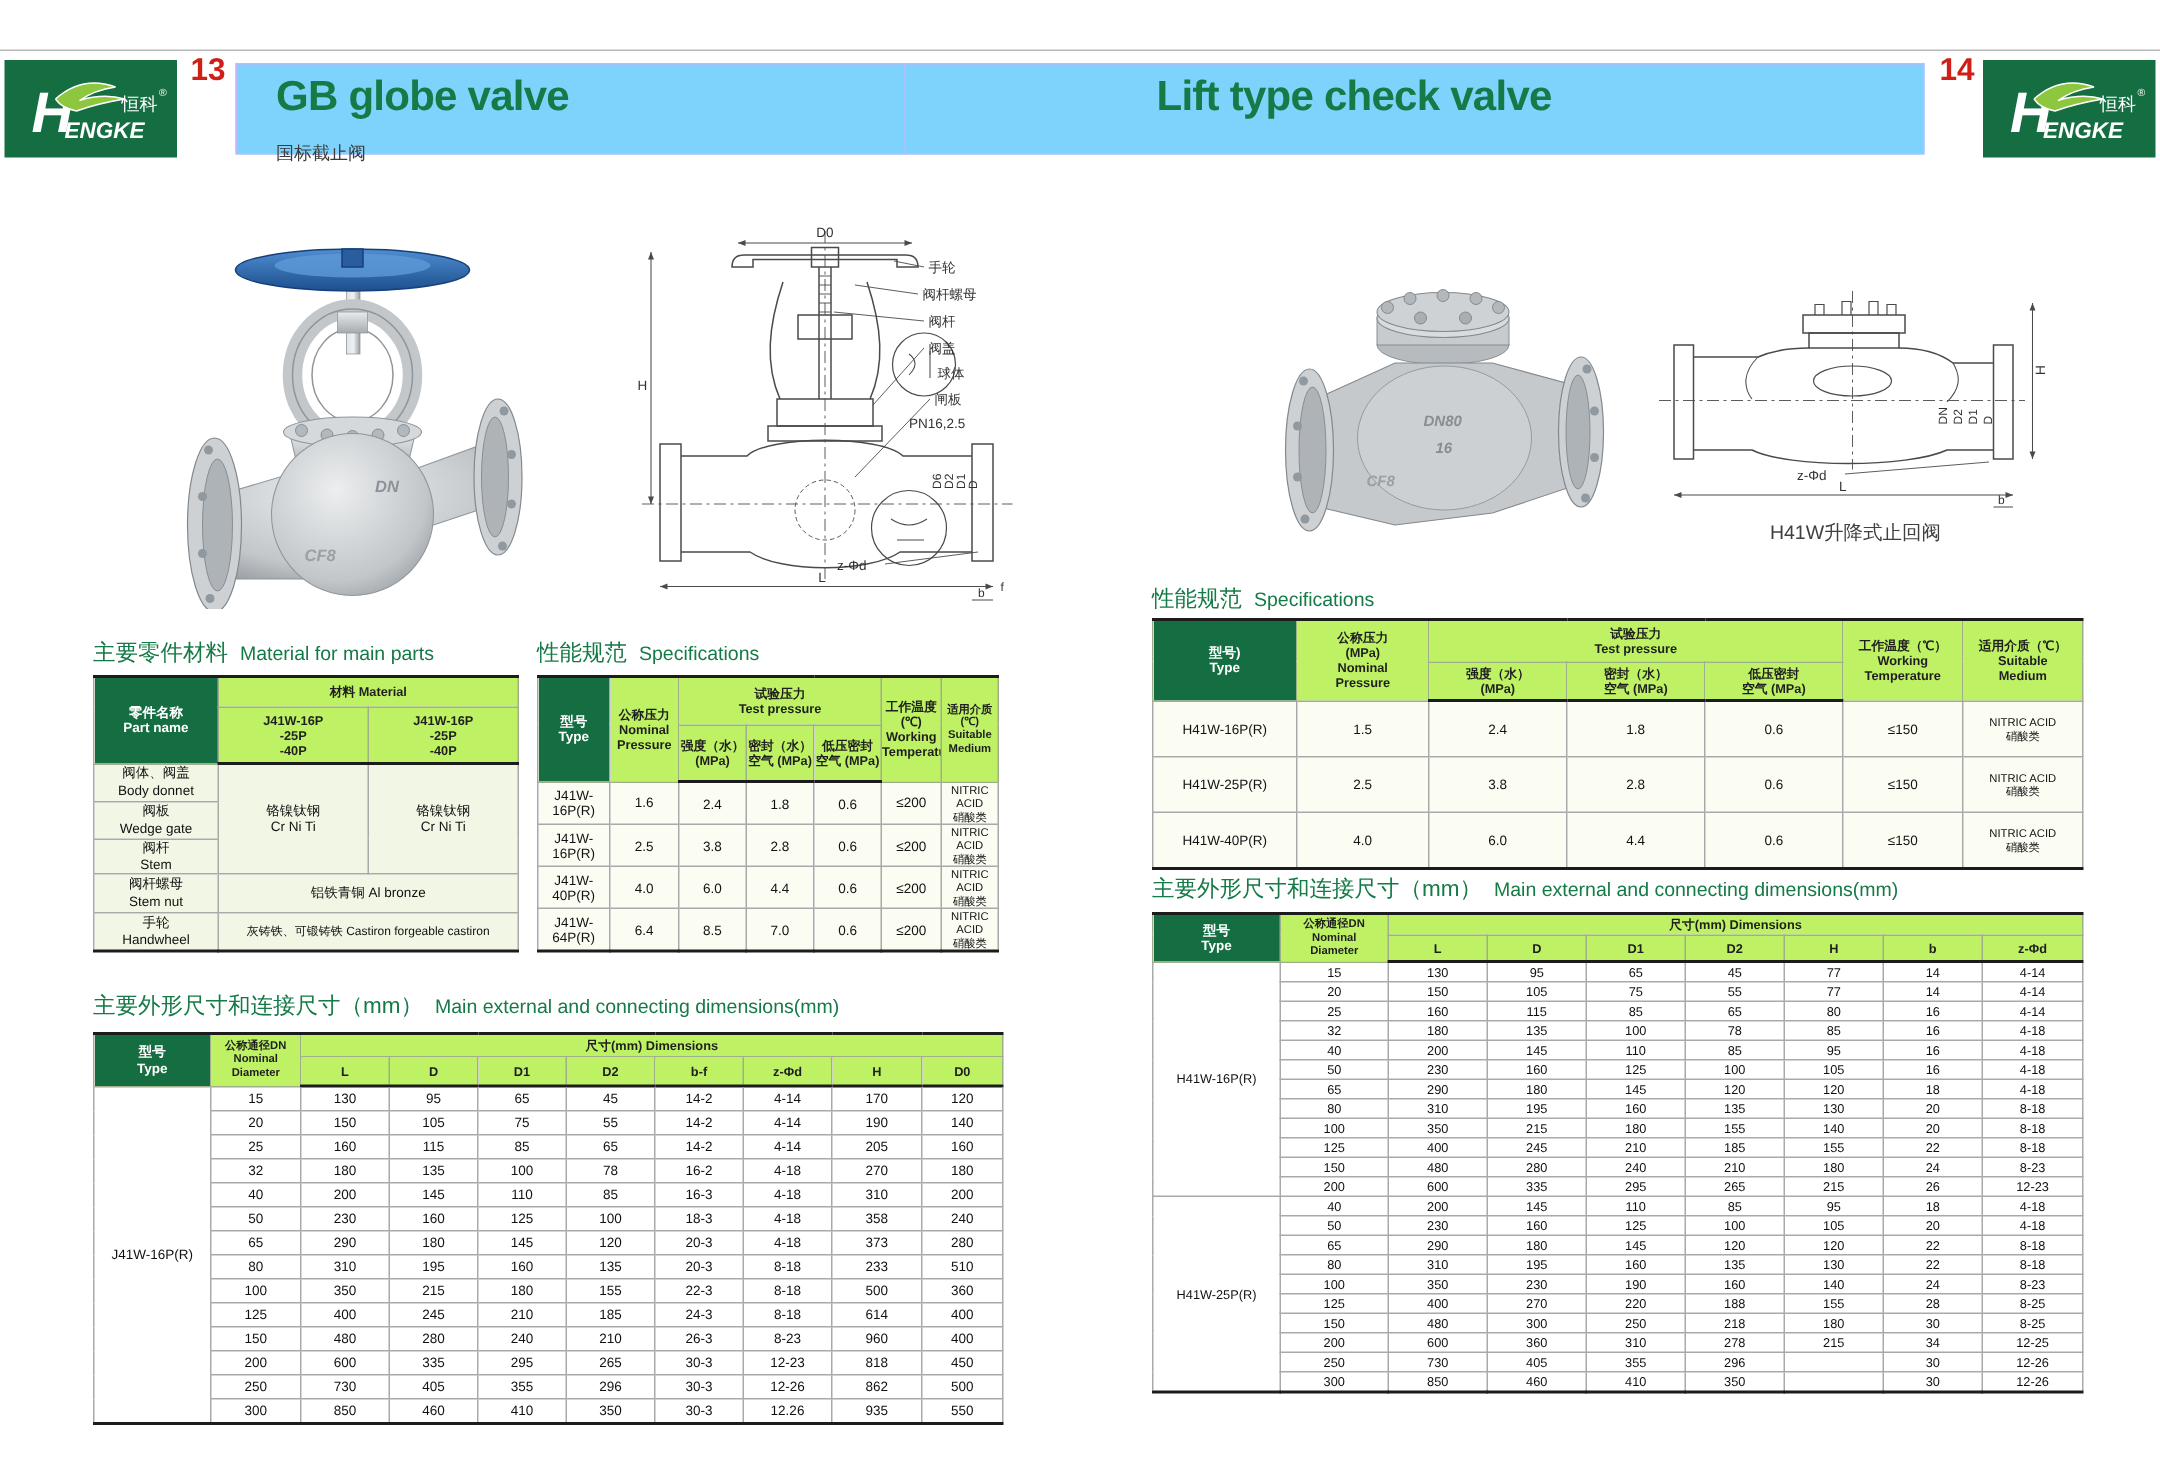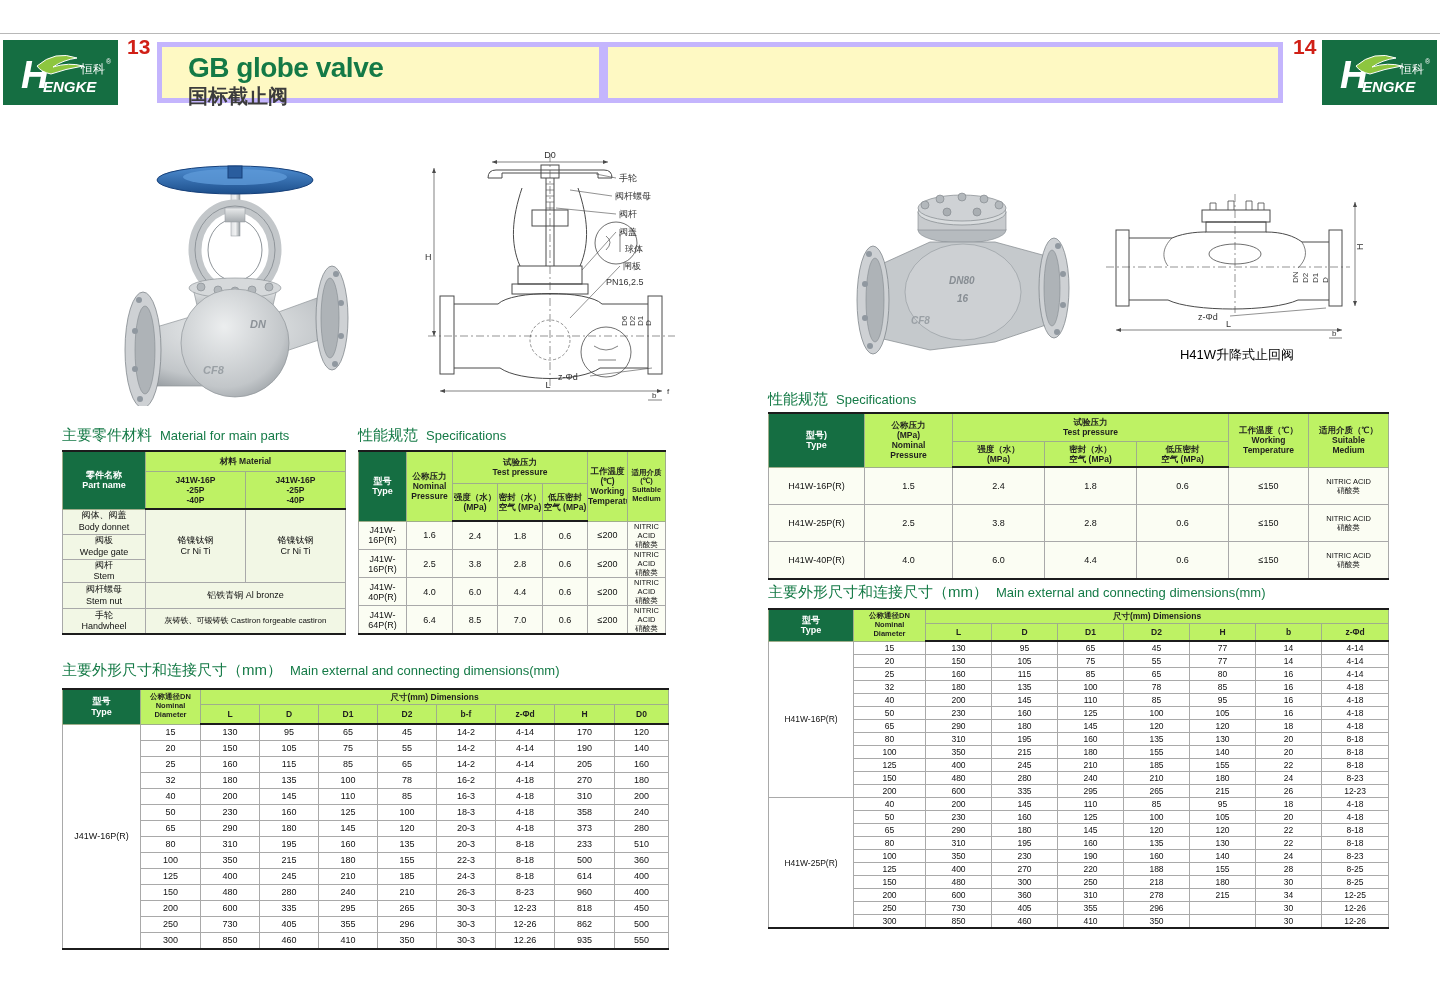--- a/index.html
+++ b/index.html
@@ -3,42 +3,42 @@
 <meta charset="utf-8">
 <style>
   html,body{margin:0;padding:0;background:#fff;}
   body{width:1440px;height:984px;position:relative;font-family:"Liberation Sans",sans-serif;overflow:hidden;color:#222;}
   .abs{position:absolute;}
   .toprule{left:0;top:33px;width:1440px;height:1px;background:#b8b8b8;}
   
   .logo{width:115px;height:65px;background:#156e42;}
   .logo svg{display:block;}
   .pageno{color:#d01f16;font-weight:bold;font-size:21px;line-height:1;}
-  .titlebox{border:5px solid #c4b5fd;background:#fef9c3;box-sizing:border-box;}
+  .titlebox{border:1px solid #c4b5fd;background:#7dd3fc;box-sizing:border-box;}
   .title-en{color:#147a46;font-weight:bold;font-size:28px;line-height:1.05;letter-spacing:-0.5px;}
-  .title-zh{color:#3c3c3c;font-size:20px;margin-top:1px;font-weight:bold;}
+  .title-zh{color:#3c3c3c;font-size:12px;margin-top:16px;}
   
   .sect{color:#147a46;font-weight:normal;white-space:nowrap;}
   .sect .zh{font-size:15px;}
   .sect .en{font-size:13px;margin-left:8px;}
   
   table.tbl{border-collapse:collapse;table-layout:fixed;border-top:2px solid #1c1c1c;border-bottom:2px solid #1c1c1c;}
   .tbl th,.tbl td{border:1px solid #a9a9a9;padding:0;text-align:center;vertical-align:middle;white-space:pre-line;overflow:hidden;}
   .tbl th{background:#bef264;border-color:#9fae8b;font-weight:bold;font-size:8.5px;line-height:1.18;color:#1f1f1f;}
   .tbl thead tr:last-child th{border-bottom:2px solid #1c1c1c;}
   th.dark{background:#156e42;color:#fff;font-size:9px;}
   .tbl td{font-size:9px;background:#fff;color:#111;}
   .typecell{background:#fff;font-size:8.5px;}
   table.materials td{background:#f2f7e5;font-size:9px;line-height:1.25;}
   table.spec td{background:#fbfdf3;height:27px;}
   table.spec td:last-child{font-size:7.5px;line-height:1.2;}
   table.specR td{height:36px;}
   table.dimsL td{height:15px;line-height:15px;}
   table.dimsR td{height:12px;line-height:12px;font-size:8.5px;}
-  .caption{font-size:13px;color:#000000;text-align:center;}
+  .caption{font-size:13px;color:#404040;text-align:center;}
   svg text{font-family:"Liberation Sans",sans-serif;}
 </style>
 </head>
 <body>
 
 <div class="abs toprule"></div>
 
 <div class="abs logo" style="left:3px;top:40px;">
   <svg width="115" height="65" viewBox="0 0 115 65">
     <text x="18" y="48" font-size="38" font-weight="bold" font-style="italic" fill="#fff">H</text>
@@ -51,20 +51,21 @@
 <div class="abs pageno" style="left:127px;top:36px;">13</div>
 
 <div class="abs titlebox" style="left:157px;top:42px;width:447px;height:61px;">
   <div style="margin:6px 0 0 26px;">
     <div class="title-en">GB globe valve</div>
     <div class="title-zh">国标截止阀</div>
   </div>
 </div>
 <div class="abs titlebox" style="left:603px;top:42px;width:680px;height:61px;">
   <div style="margin:6px 0 0 167px;">
+    <div class="title-en">Lift type check valve</div>
   </div>
 </div>
 
 <div class="abs pageno" style="left:1293px;top:36px;">14</div>
 <div class="abs logo" style="left:1322px;top:40px;">
   <svg width="115" height="65" viewBox="0 0 115 65">
     <text x="18" y="48" font-size="38" font-weight="bold" font-style="italic" fill="#fff">H</text>
     <path d="M34 26 Q52 10 74 18 Q60 20 50 27 Q66 22 80 26 Q62 29 48 34 Q38 32 34 26" fill="#8dc63f" stroke="#fff" stroke-width="1"></path>
     <text x="78" y="33" font-size="12" fill="#fff">恒科</text>
     <text x="103" y="24" font-size="7" fill="#fff">®</text>

